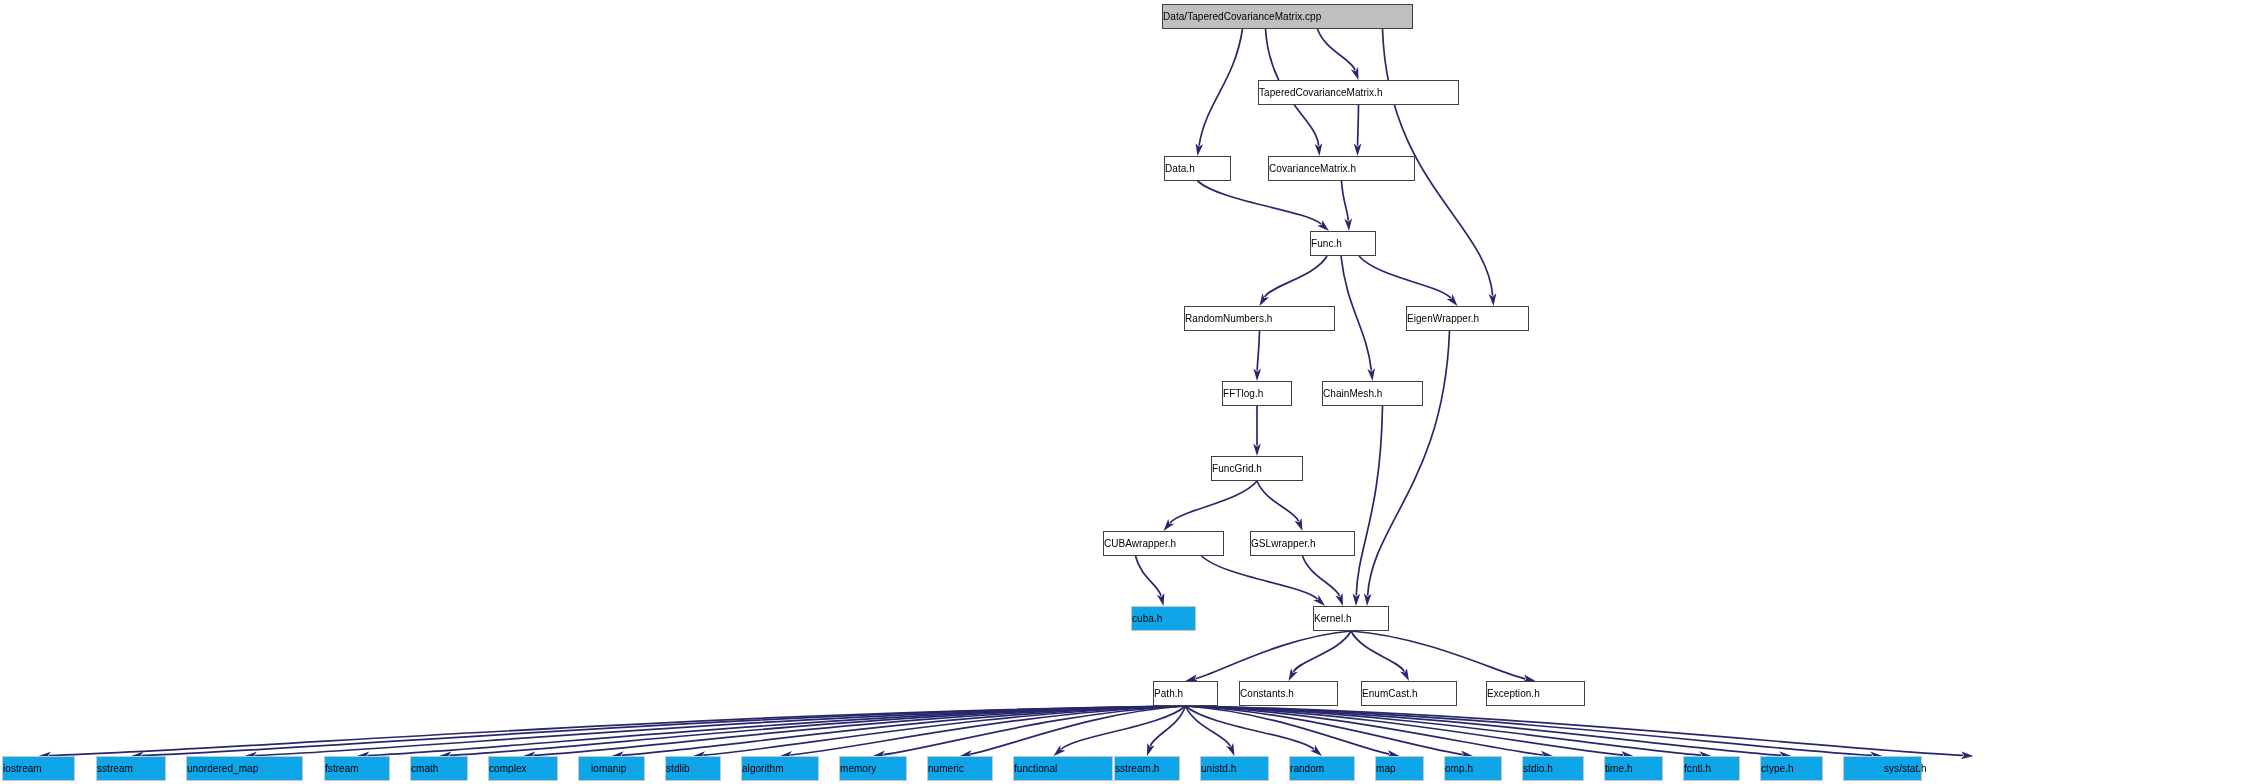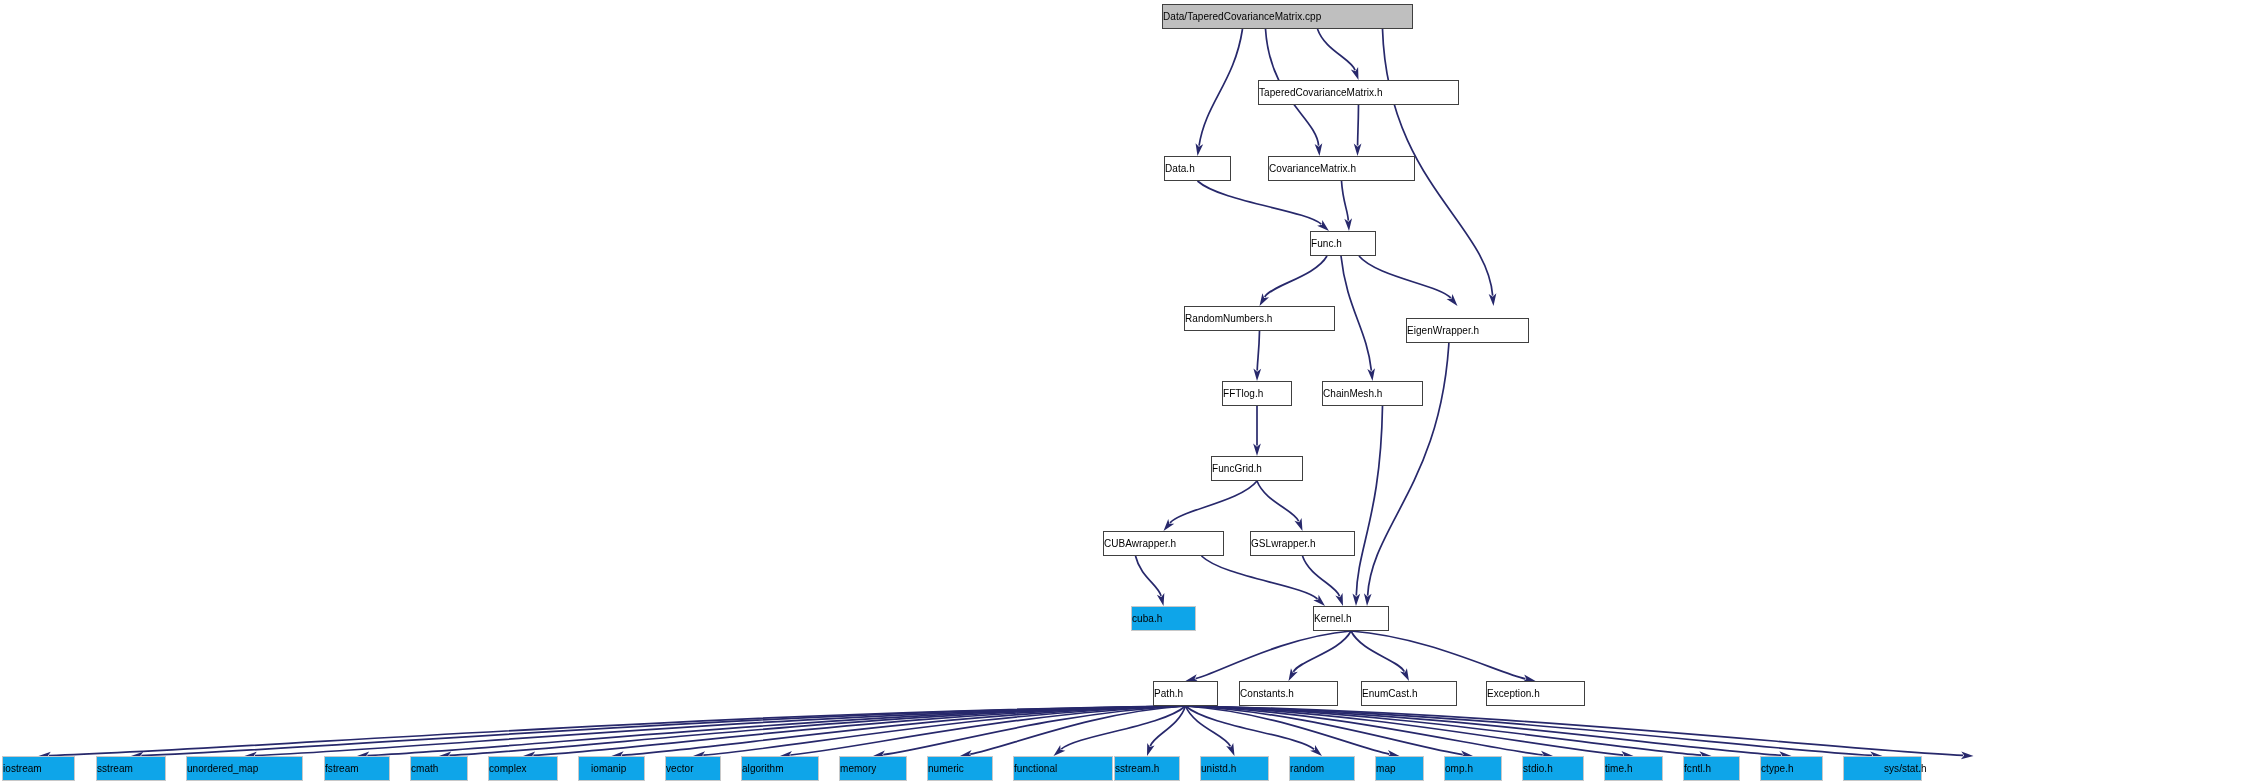--- a/index.html
+++ b/index.html
@@ -157,21 +157,21 @@
       </div>
       <div class="node internal" style="left: 1268px; top: 156px; width: 147px; height: 25px;">
         <span class="node-label">CovarianceMatrix.h</span>
       </div>
       <div class="node internal" style="left: 1310px; top: 231px; width: 66px; height: 25px;">
         <span class="node-label">Func.h</span>
       </div>
       <div class="node internal" style="left: 1184px; top: 306px; width: 151px; height: 25px;">
         <span class="node-label">RandomNumbers.h</span>
       </div>
-      <div class="node internal" style="left: 1406px; top: 306px; width: 123px; height: 25px; margin-top: 12px;">
+      <div class="node internal" style="left: 1406px; top: 306px; width: 123px; height: 25px;">
         <span class="node-label">EigenWrapper.h</span>
       </div>
       <div class="node internal" style="left: 1222px; top: 381px; width: 70px; height: 25px;">
         <span class="node-label">FFTlog.h</span>
       </div>
       <div class="node internal" style="left: 1322px; top: 381px; width: 101px; height: 25px;">
         <span class="node-label">ChainMesh.h</span>
       </div>
       <div class="node internal" style="left: 1211px; top: 456px; width: 92px; height: 25px;">
         <span class="node-label">FuncGrid.h</span>
@@ -215,21 +215,21 @@
       <div class="node system" style="left: 410px; top: 756px; width: 58px; height: 25px;">
         <span class="node-label">cmath</span>
       </div>
       <div class="node system" style="left: 488px; top: 756px; width: 70px; height: 25px;">
         <span class="node-label">complex</span>
       </div>
       <div class="node system" style="left: 578px; top: 756px; width: 67px; height: 25px; padding-left: 12px;">
         <span class="node-label">iomanip</span>
       </div>
       <div class="node system" style="left: 665px; top: 756px; width: 56px; height: 25px;">
-        <span class="node-label">vector</span>
+        <span class="node-label">stdlib</span>
       </div>
       <div class="node system" style="left: 741px; top: 756px; width: 78px; height: 25px;">
         <span class="node-label">algorithm</span>
       </div>
       <div class="node system" style="left: 839px; top: 756px; width: 68px; height: 25px;">
         <span class="node-label">memory</span>
       </div>
       <div class="node system" style="left: 927px; top: 756px; width: 66px; height: 25px;">
         <span class="node-label">numeric</span>
       </div>

